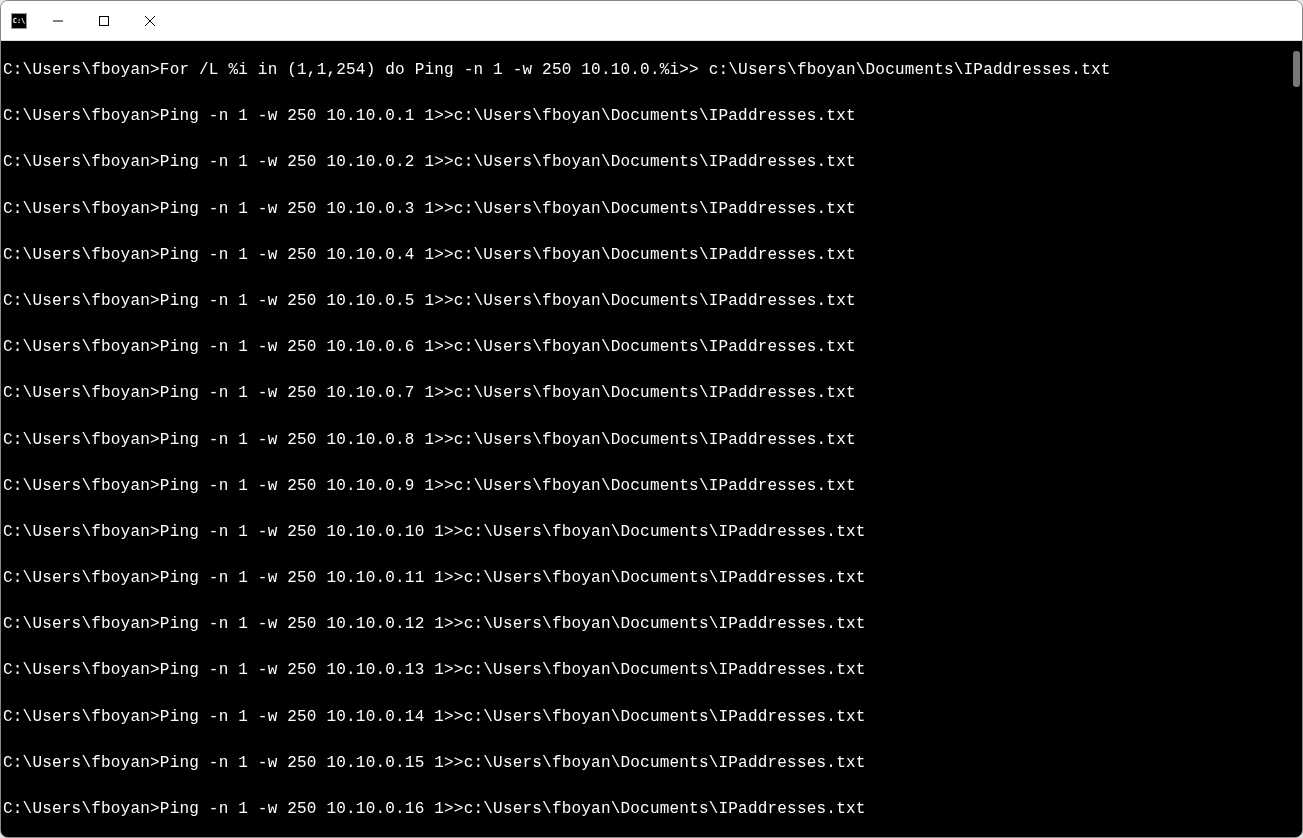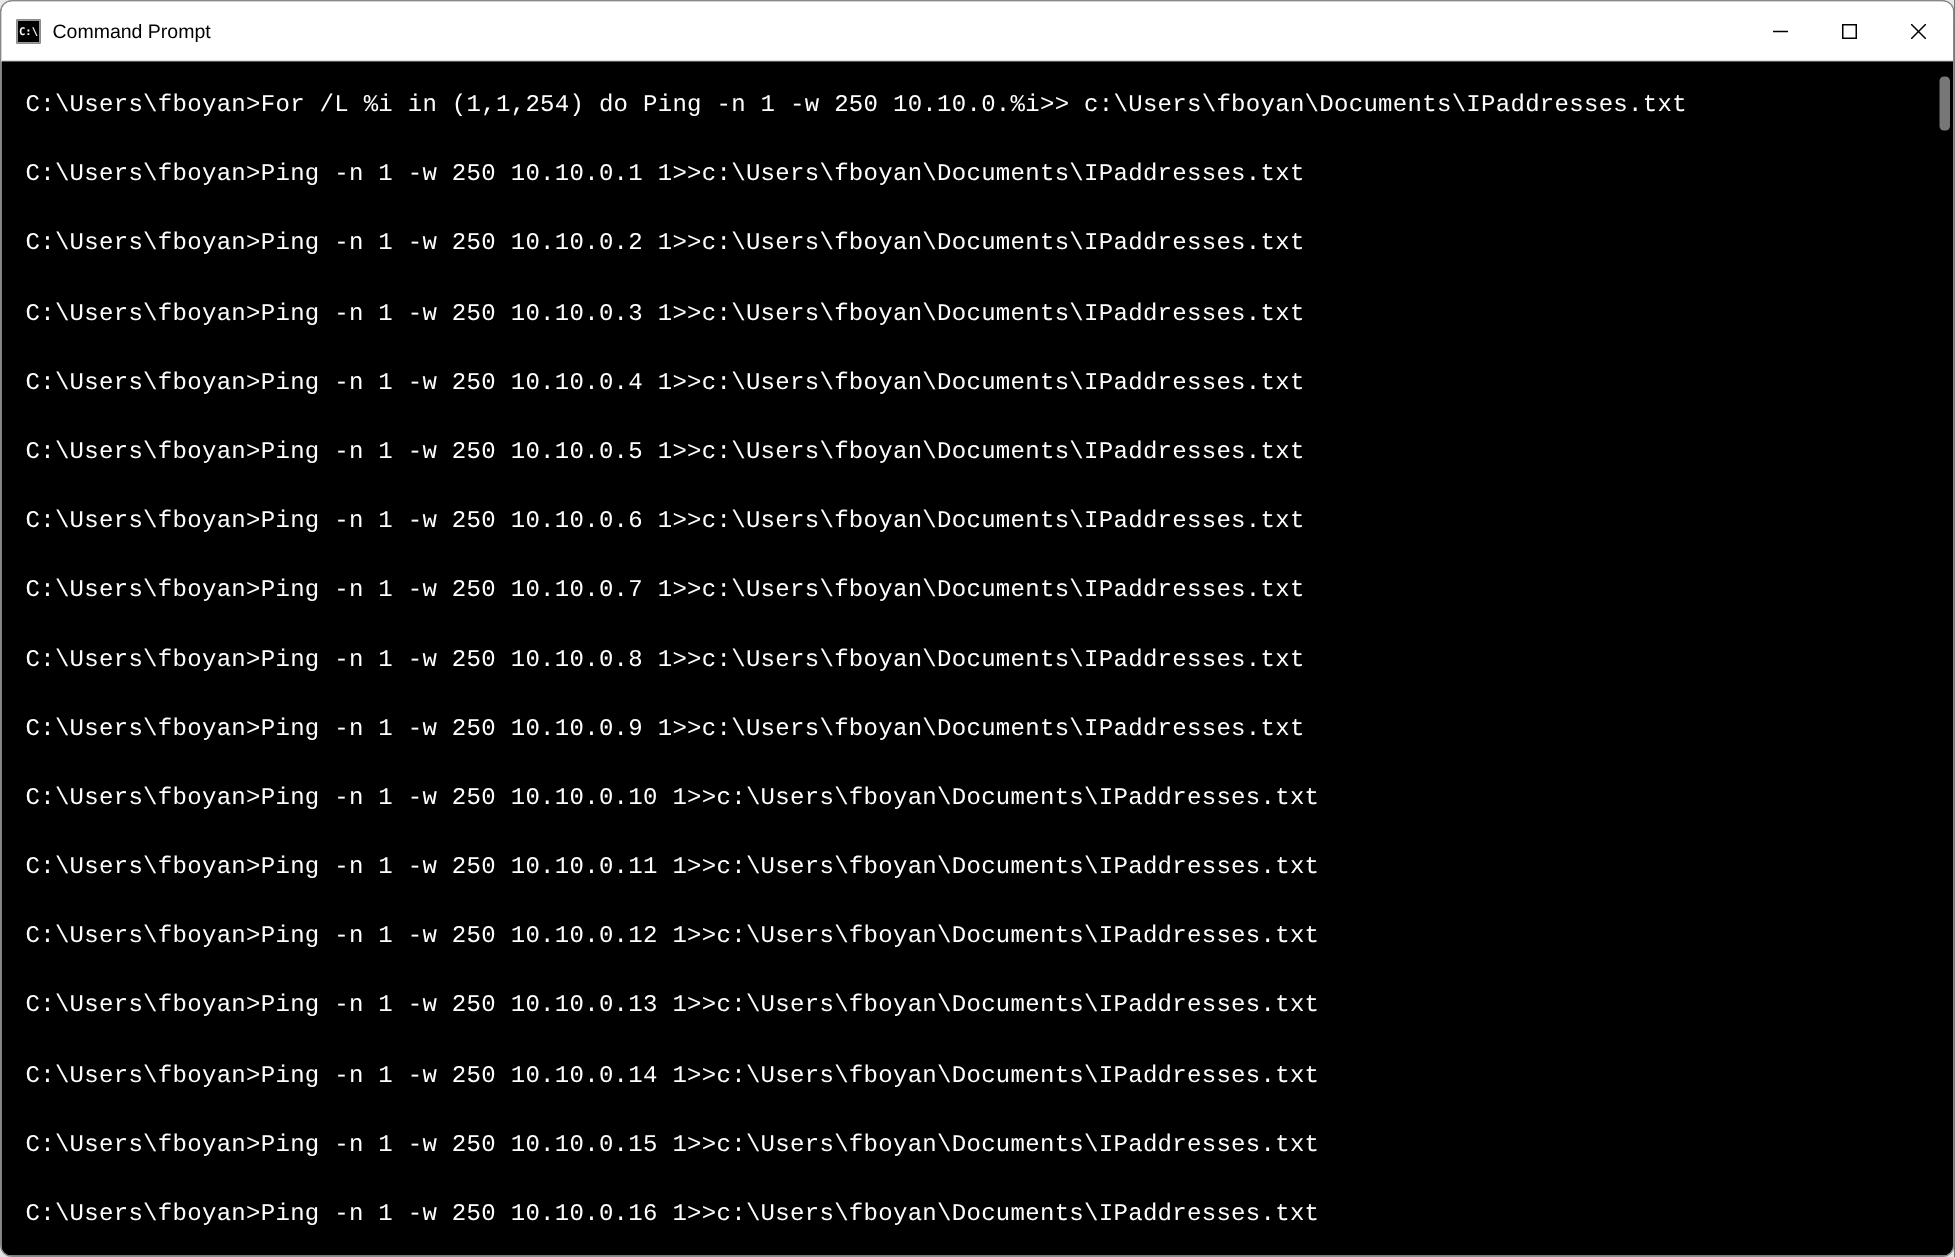--- a/index.html
+++ b/index.html
@@ -77,21 +77,21 @@
       background: #000000;
       overflow: hidden;
     }
     .terminal {
       flex: 1;
       background: #000000;
       color: #ffffff;
       font-family: 'Consolas', 'Courier New', monospace;
       font-size: 16px;
       line-height: 1.45;
-      padding: 18px 8px 0 16px;
+      padding: 18px 8px 0 2px;
       white-space: pre;
       overflow: hidden;
       letter-spacing: 0.2px;
     }
     .terminal-line {
       min-height: 23px;
     }
     .scrollbar {
       width: 17px;
       background: #000;
@@ -106,21 +106,20 @@
       background: #777;
       border-radius: 3px;
     }
   </style>
 </head>
 <body>
 
 <div class="window">
   <div class="titlebar">
     <div class="titlebar-icon">C:\</div>
-    <div class="titlebar-text">Command Prompt</div>
     <div class="window-controls">
       <button class="win-btn">
         <svg viewBox="0 0 10 10">
             <line x1="0" y1="5" x2="10" y2="5" stroke="currentColor" stroke-width="1"></line>
           </svg>
       </button>
       <button class="win-btn">
         <svg viewBox="0 0 10 10">
             <rect x="0.5" y="0.5" width="9" height="9" fill="none" stroke="currentColor" stroke-width="1"></rect>
           </svg>

